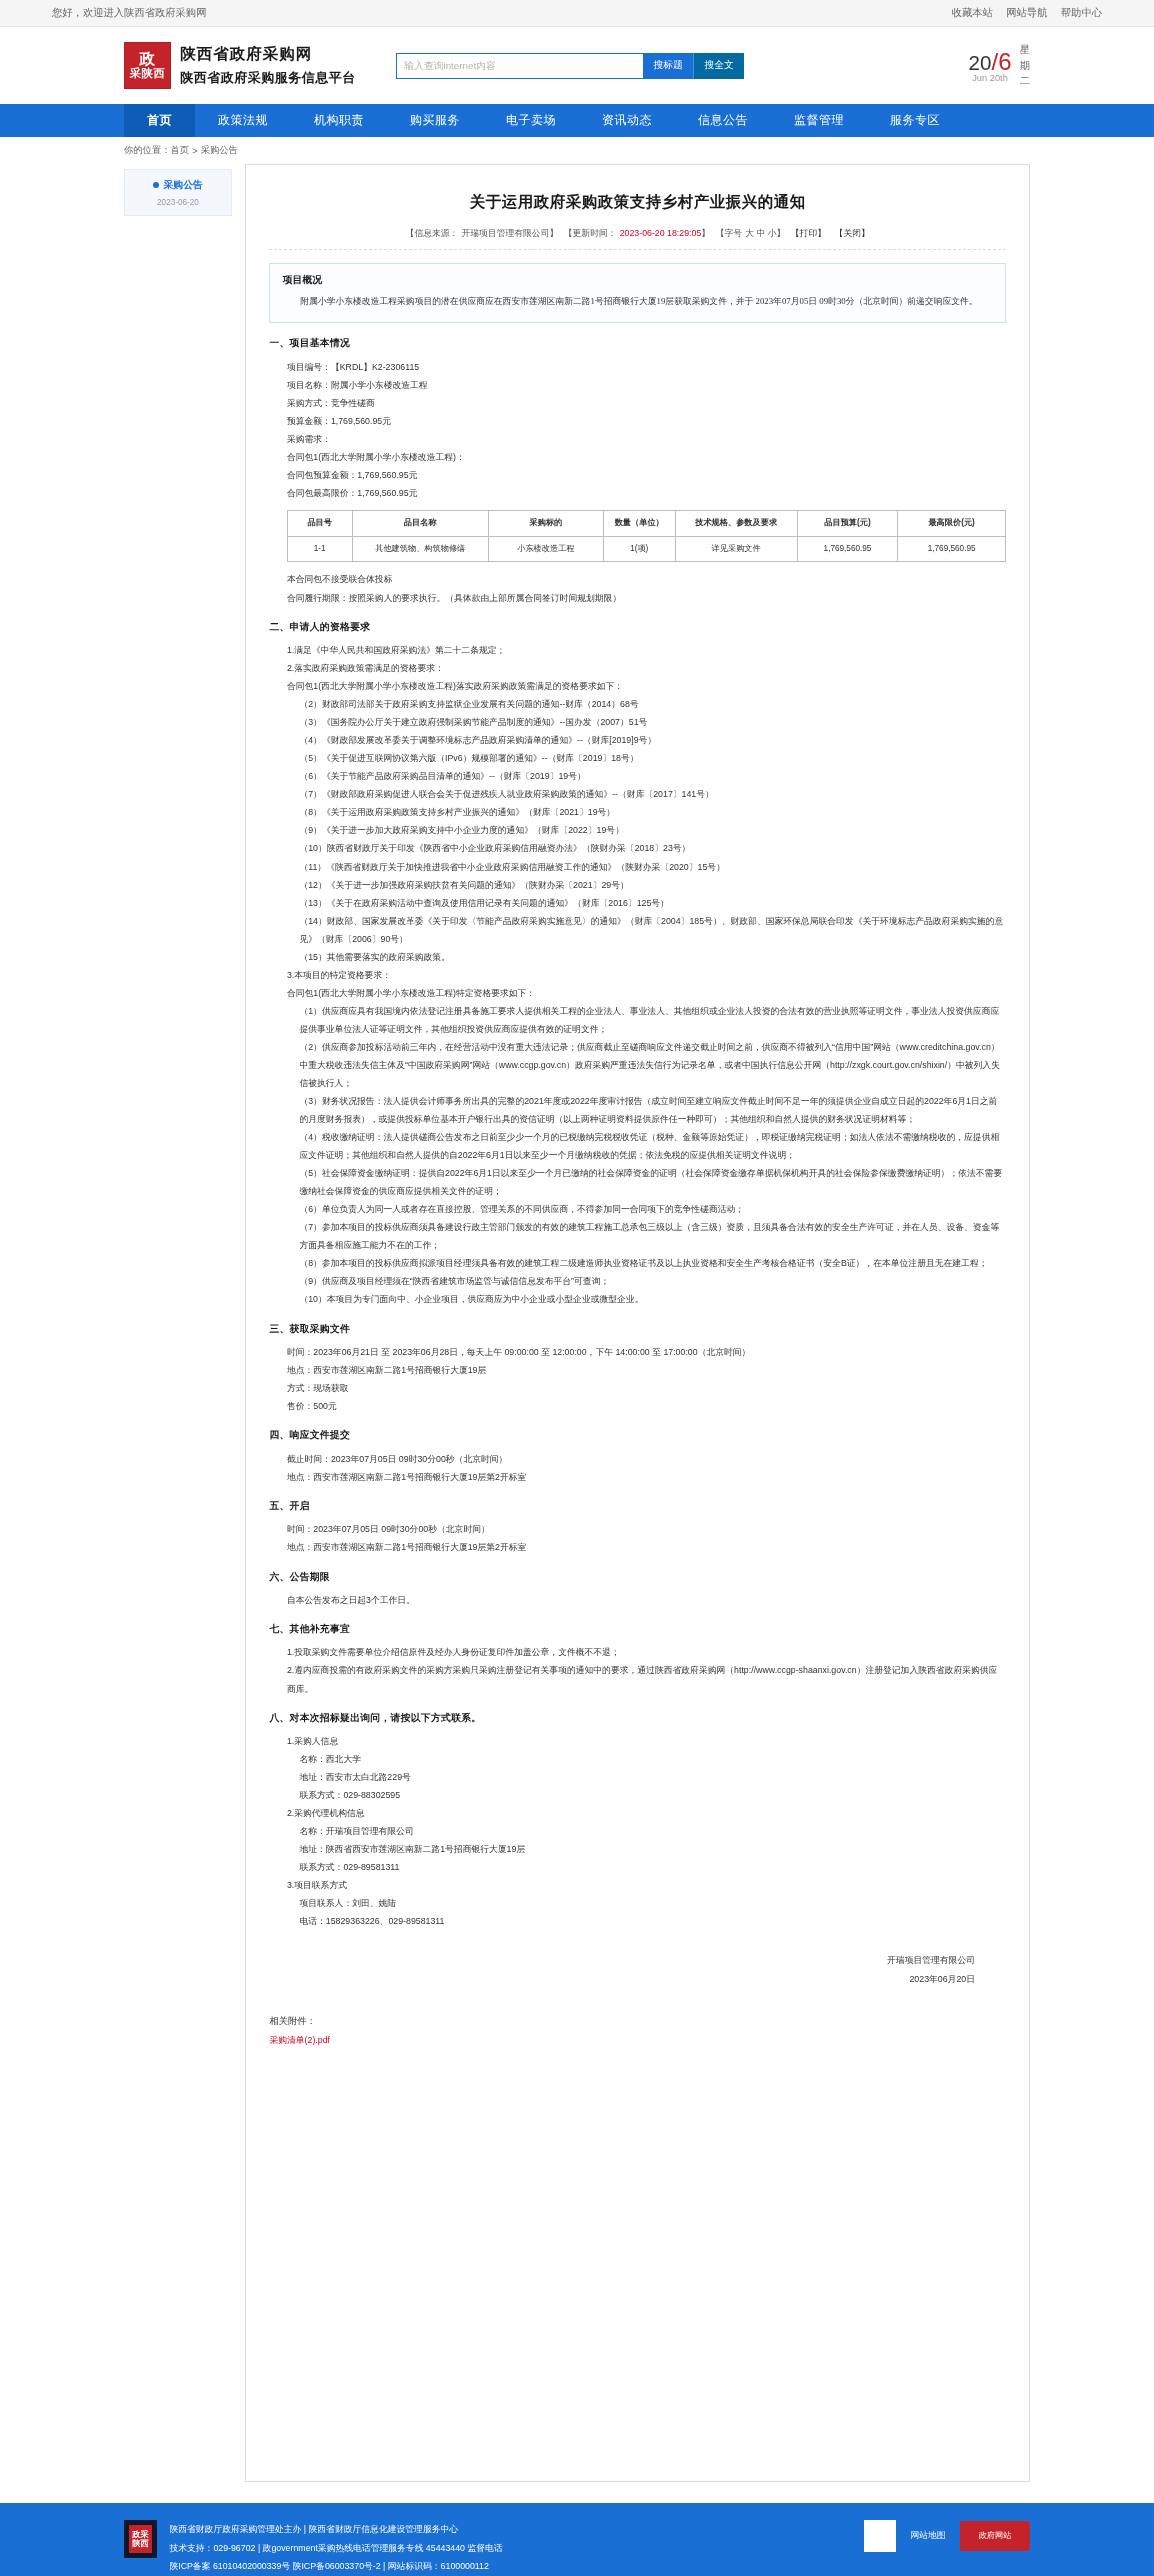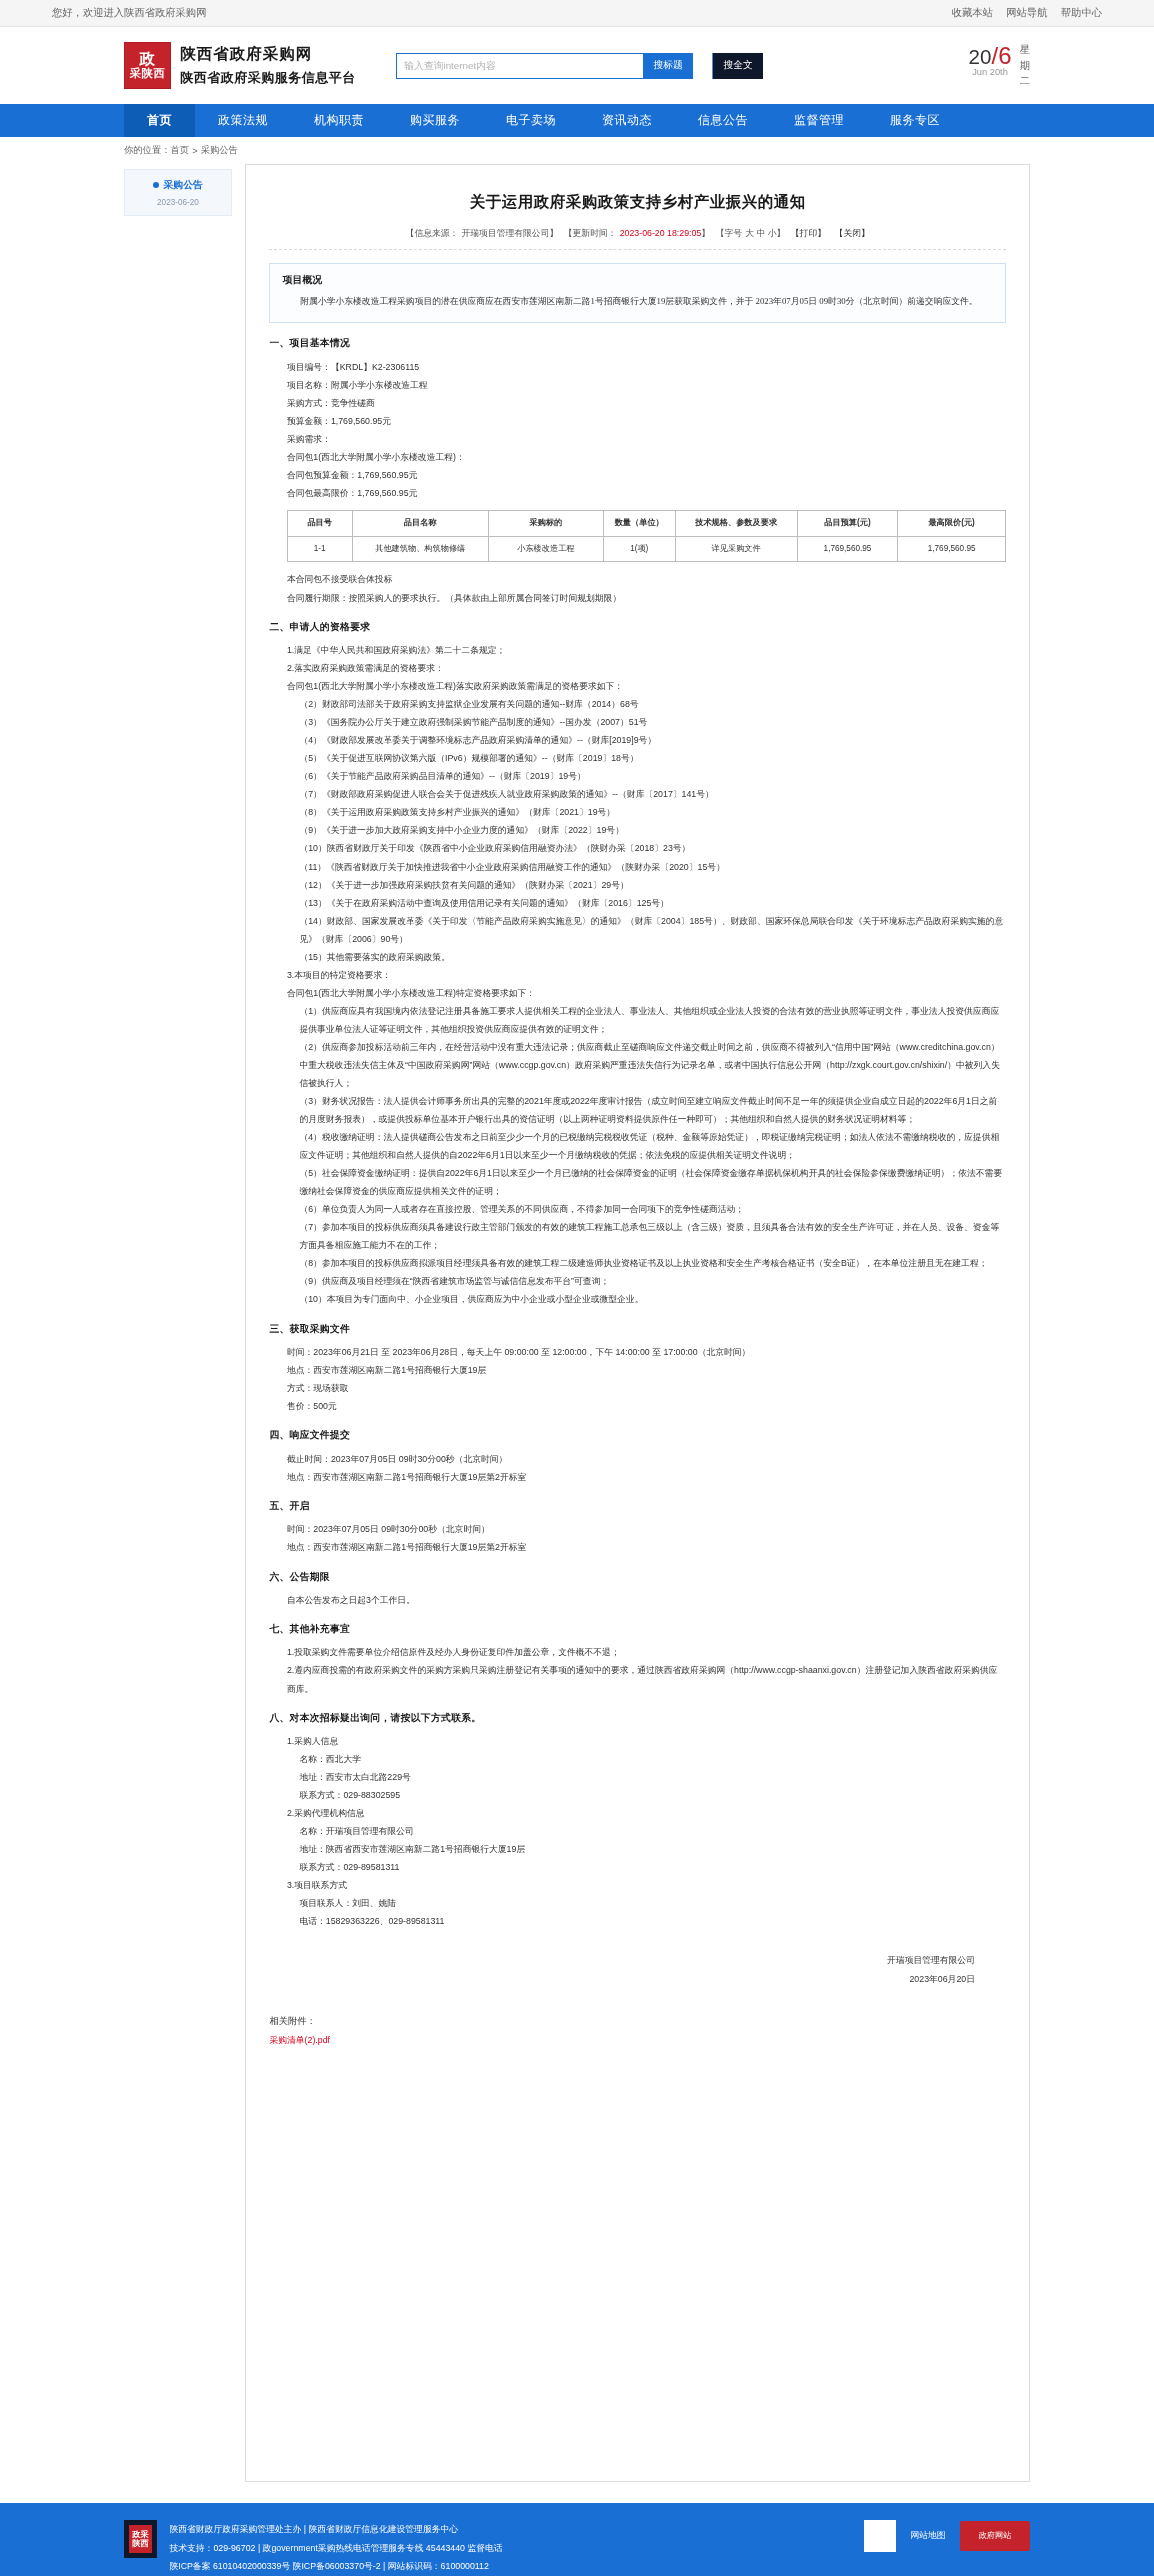--- a/index.html
+++ b/index.html
@@ -68,28 +68,27 @@
   }
   .searchbox input::placeholder { color: #b3b3b3; }
   .btn-search {
     height: 26px; padding: 0 10.3px;
     background: #1a6fd4; color: #fff;
     border: none; font-size: 9.8px; cursor: pointer;
     font-family: inherit;
   }
   .btn-search2 {
     height: 26px; padding: 0 10.3px;
-    background: #0f172a; color: #fff;
+    background: #0369a1; color: #fff;
     border: none; border-left: 0.5px solid #4a90e2;
     font-size: 9.8px; cursor: pointer;
     font-family: Liberation Serif, serif;
-    margin-left: 19px;
-  }
-
-  .datebox { display: flex; align-items: flex-start; gap: 8.2px; }
+  }
+
+  .datebox { display: flex; align-items: center; gap: 8.2px; }
   .date-main { font-size: 20.6px; color: #333; font-weight: 300;}
   .date-main .big { color: #c4232b; font-size: 24px; font-weight: 400;}
   .date-sub { font-size: 9.3px; color: #999; text-align: center; margin-top: -3.1px;}
   .weekday { font-size: 10.3px; color: #666; line-height:1.5; text-align:center;}
 
   
   .nav {
     height: 33px;
     background: #1a6fd4;
     display: flex;

